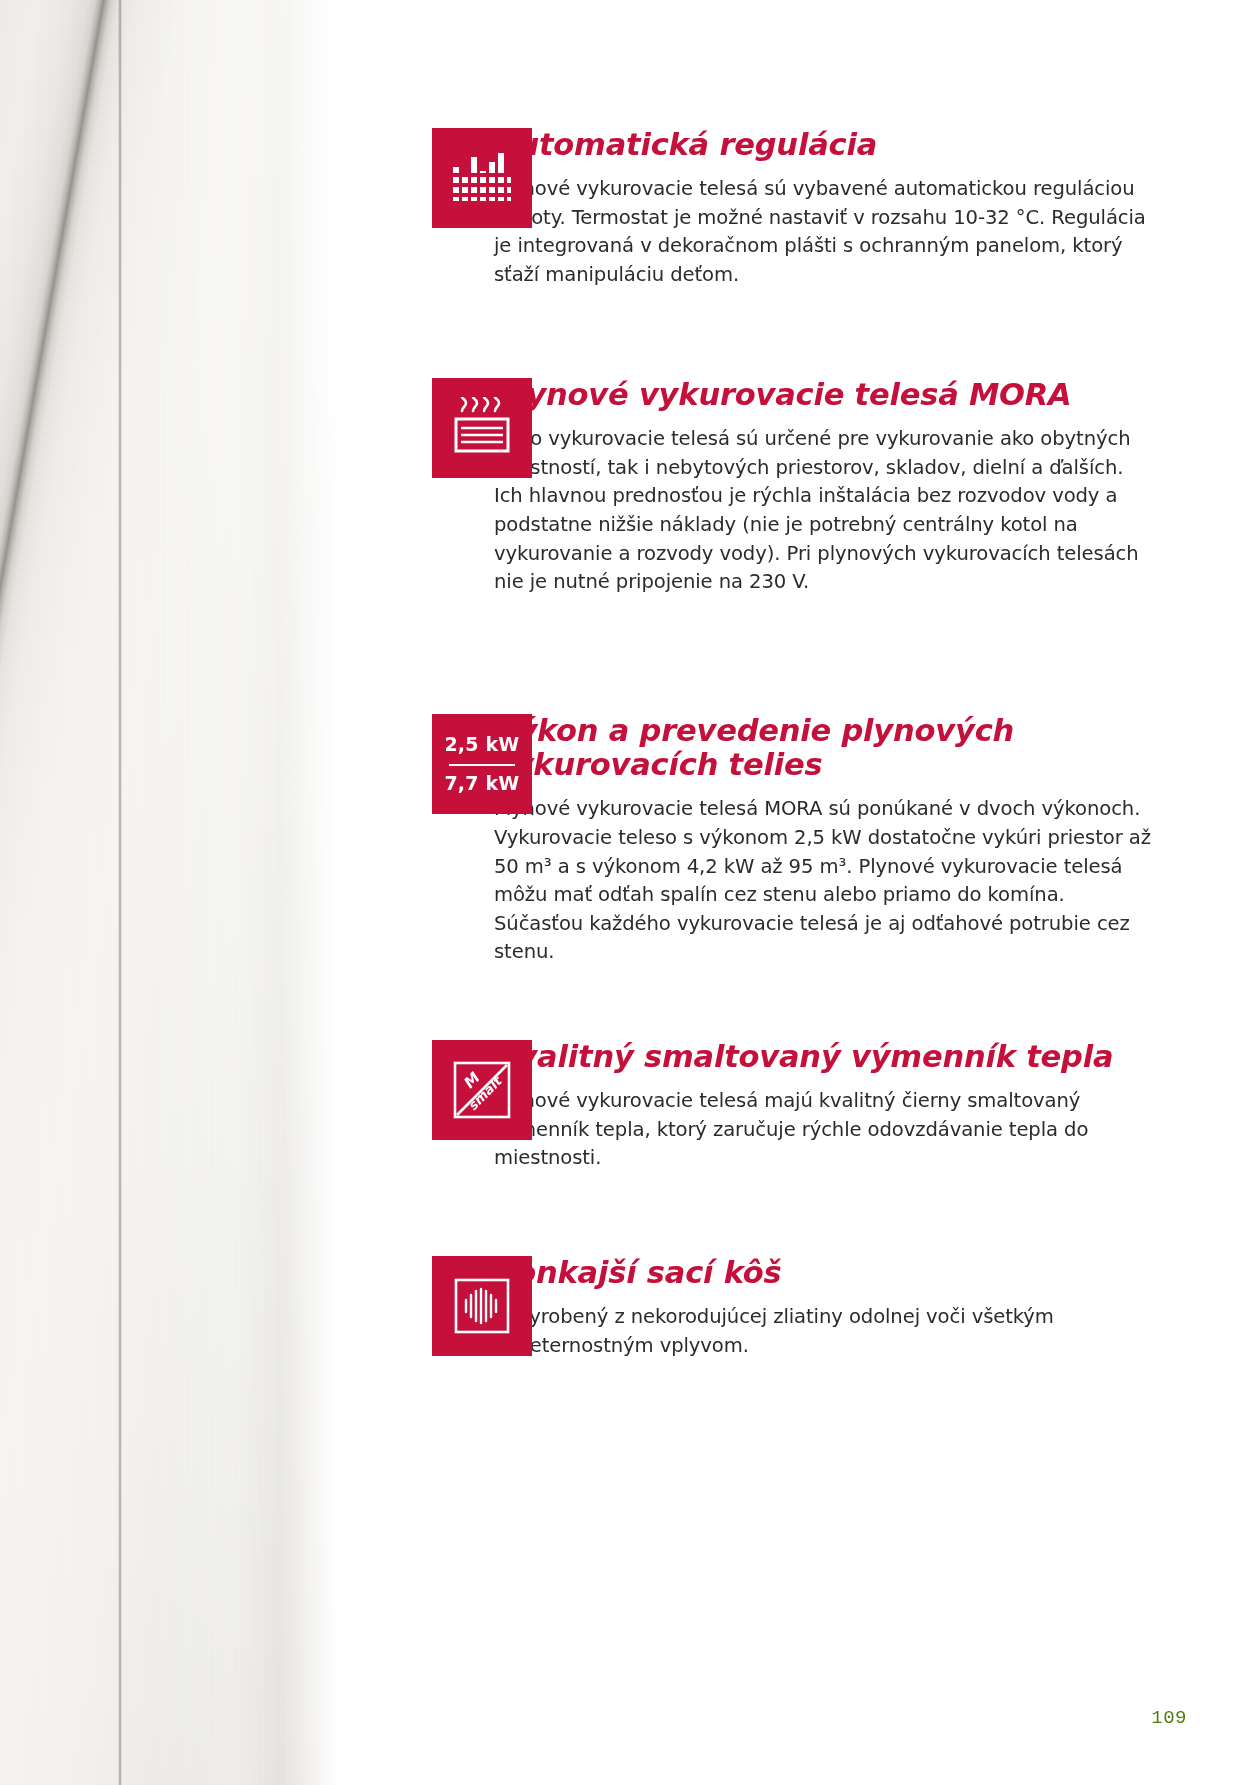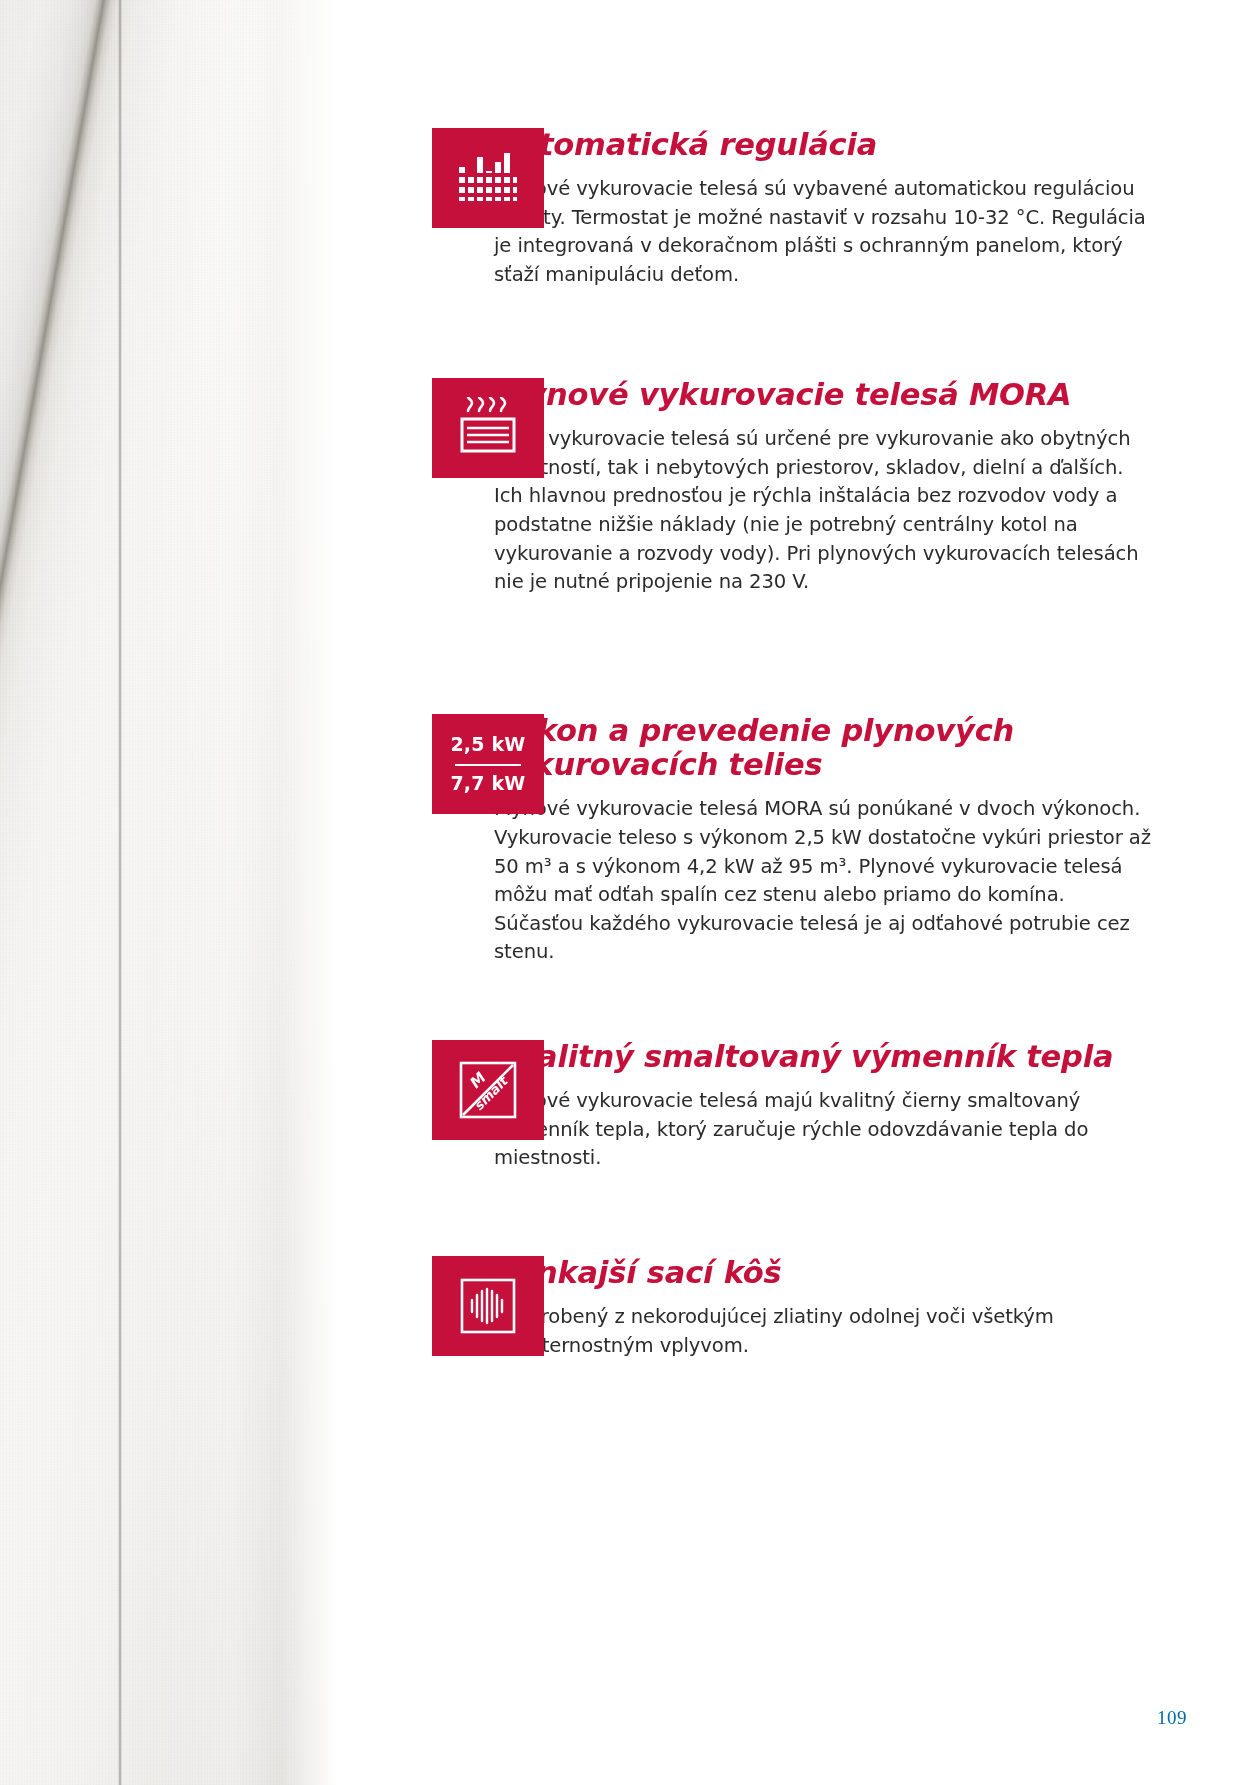--- a/index.html
+++ b/index.html
@@ -87,21 +87,21 @@
   }
 
   .section {
     position: absolute;
     width: 660px;
   }
 
   .icon-box {
     position: absolute;
     left: -62px;
-    width: 112px;
+    width: 100px;
     height: 100px;
     background: #c8102e;
     background: #c4103a;
     display: flex;
     align-items: center;
     justify-content: center;
   }
   .icon-box.kw {
     flex-direction: column;
     justify-content: center;
@@ -138,23 +138,23 @@
     font-size: 19.6px;
     line-height: 1.46;
     color: #2b2b2b;
     letter-spacing: -0.1px;
   }
 
   .page-number {
     position: absolute;
     right: 70px;
     bottom: 56px;
-    font-family: Liberation Serif, serif;
+    font-family: Liberation Mono, monospace;
     font-size: 19px;
-    color: #0369a1;
+    color: #4d7c0f;
     letter-spacing: 0.5px;
   }
 </style>
 </head>
 <body>
 
 <div id="photo-panel">
   <div class="photo-wall"></div>
   <div class="photo-shadow-seam"></div>
   <div class="photo-highlight"></div>

